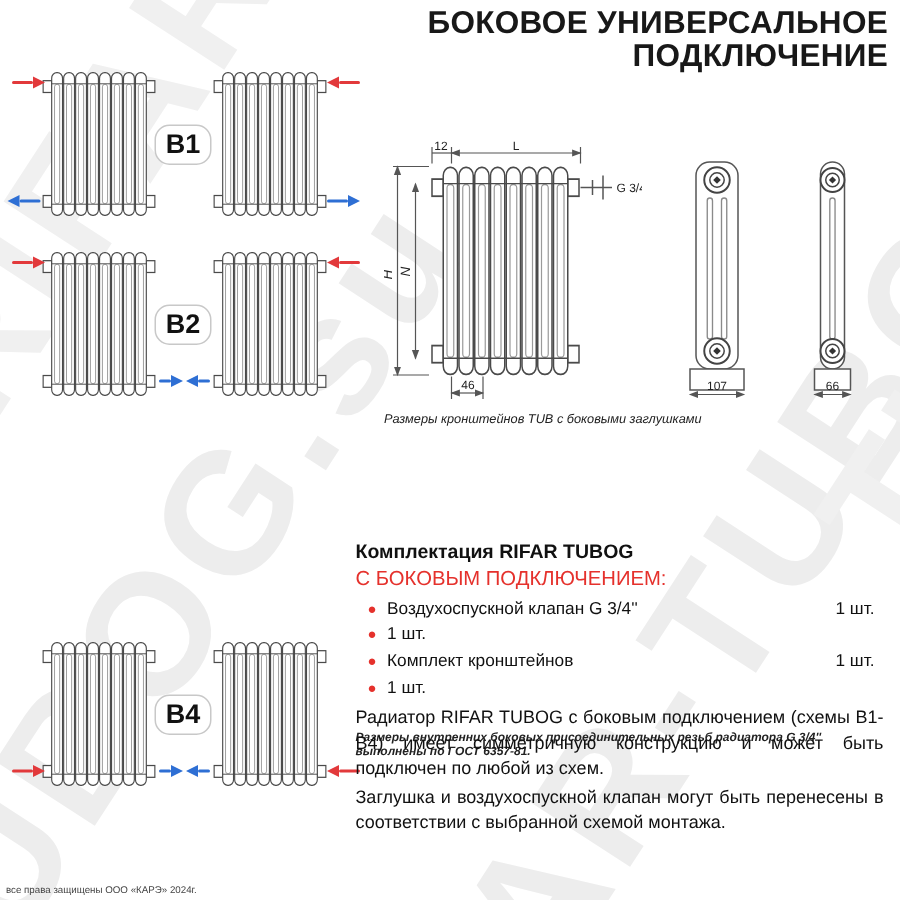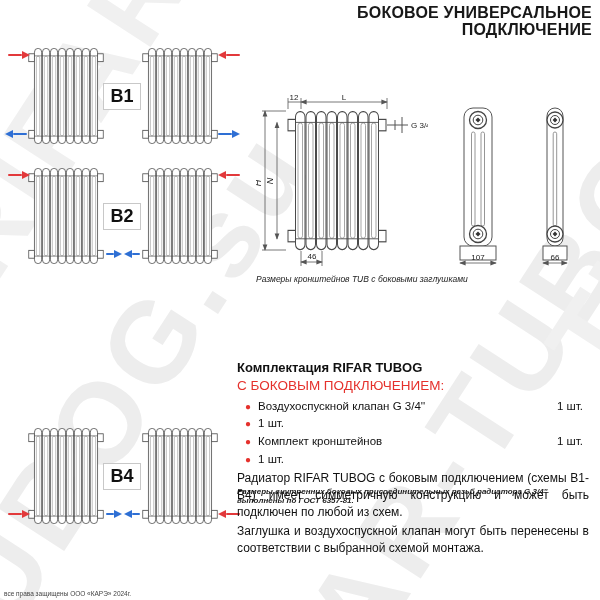--- a/index.html
+++ b/index.html
@@ -9,28 +9,28 @@
 
   
   .wm-layer { position:absolute; inset:0; z-index:0; }
   .wm { position:absolute; font-weight:bold; color:#ededed; transform-origin:0 0;
         letter-spacing:0.06em; white-space:nowrap; user-select:none; }
 
   .content { position:absolute; inset:0; z-index:1; }
 
   
   .title { position:absolute; top:5px; right:8px; text-align:right; font-weight:bold;
-           font-size:16px; line-height:1.04; letter-spacing:0.2px; color:#181818; }
+           font-size:21px; line-height:1.04; letter-spacing:0.2px; color:#181818; }
 
   
   .scheme { position:absolute; left:2px; width:242px; height:100px; }
   .rad { position:absolute; width:76px; height:96px; top:2px; }
   .radL { left:26px; } .radR { left:140px; }
   .scheme-label { position:absolute; left:101px; top:37px; width:38px; height:27px;
-                  border:1.5px solid #c8c8c8; border-radius:0; background:#fff;
+                  border:1.5px solid #c8c8c8; border-radius:10px; background:#fff;
                   display:flex; align-items:center; justify-content:center;
                   font-weight:bold; font-size:18px; color:#111; }
   .arrow { position:absolute; height:2.2px; width:14px; border-radius:1px; background:var(--c); }
   .arrow.short { width:8px; }
   .arrow::after { content:""; position:absolute; top:50%; transform:translateY(-50%);
                   width:0; height:0; border-top:4.5px solid transparent; border-bottom:4.5px solid transparent; }
   .arrow.right::after { left:100%; border-left:8px solid var(--c); }
   .arrow.left::after  { right:100%; border-right:8px solid var(--c); }
   .arrow.red  { --c:#e2393b; }
   .arrow.blue { --c:#2e6fd4; }

